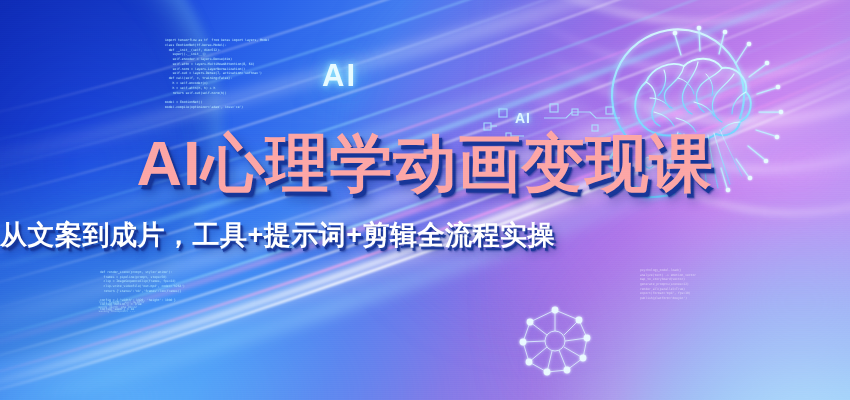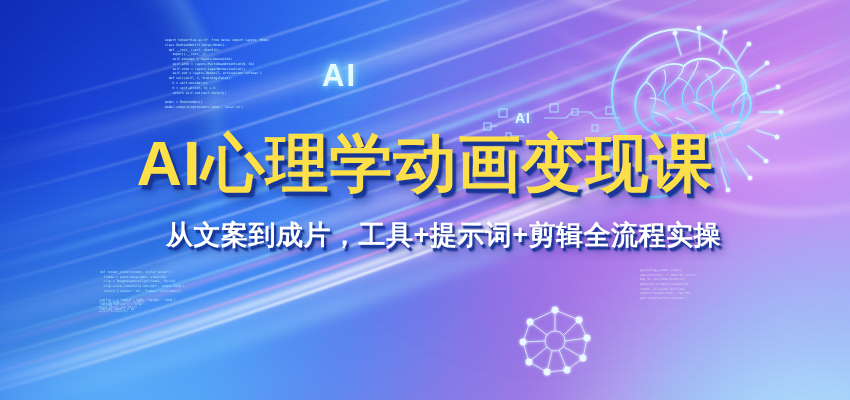--- a/index.html
+++ b/index.html
@@ -163,32 +163,30 @@
   #headline-wrap{
     position:absolute;
     left:0;right:0;top:132px;
     text-align:center;
   }
   #headline{
     display:inline-block;
     font-size:63px;
     line-height:1;
     font-weight:700;
-    color:#fde047;
+    color:#fca5a5;
     letter-spacing:1px;
     text-shadow:
        3px 4px 0 rgba(22,52,150,.92),
        4px 5px 2px rgba(18,44,135,.70),
        6px 8px 11px rgba(14,36,120,.45);
   }
   #subline-wrap{
     position:absolute;
     left:0;right:0;top:222px;
-    text-align:center;
-    padding-left:37px;
   }
   #subline{
     display:inline-block;
     font-size:27px;
     line-height:1;
     font-weight:700;
     color:#ffffff;
     letter-spacing:.5px;
     text-shadow:
        2px 3px 0 rgba(22,52,150,.9),

